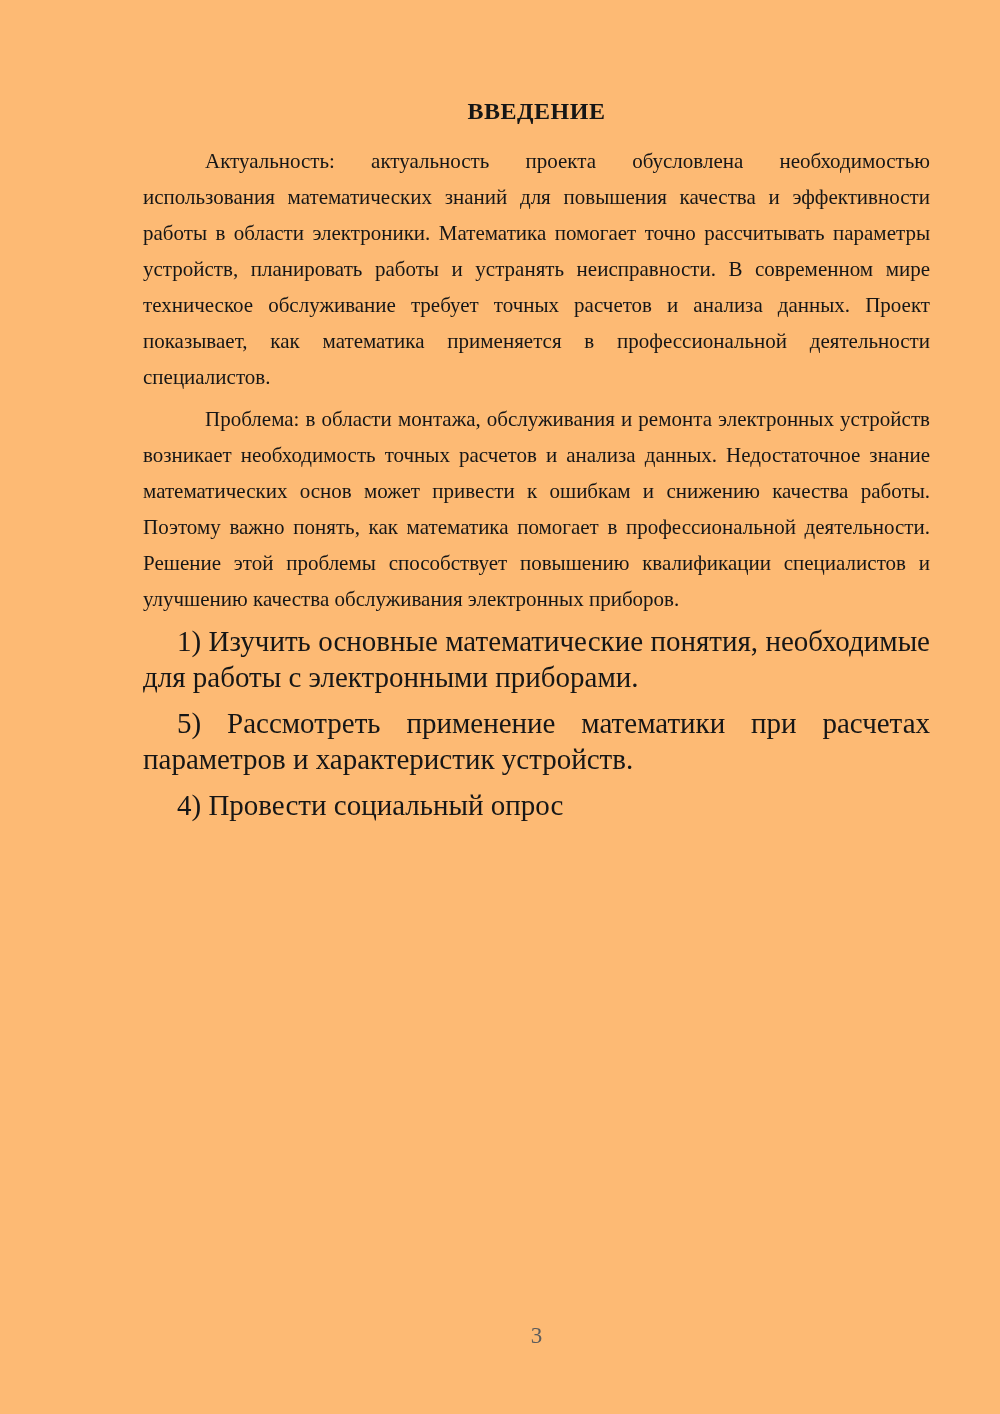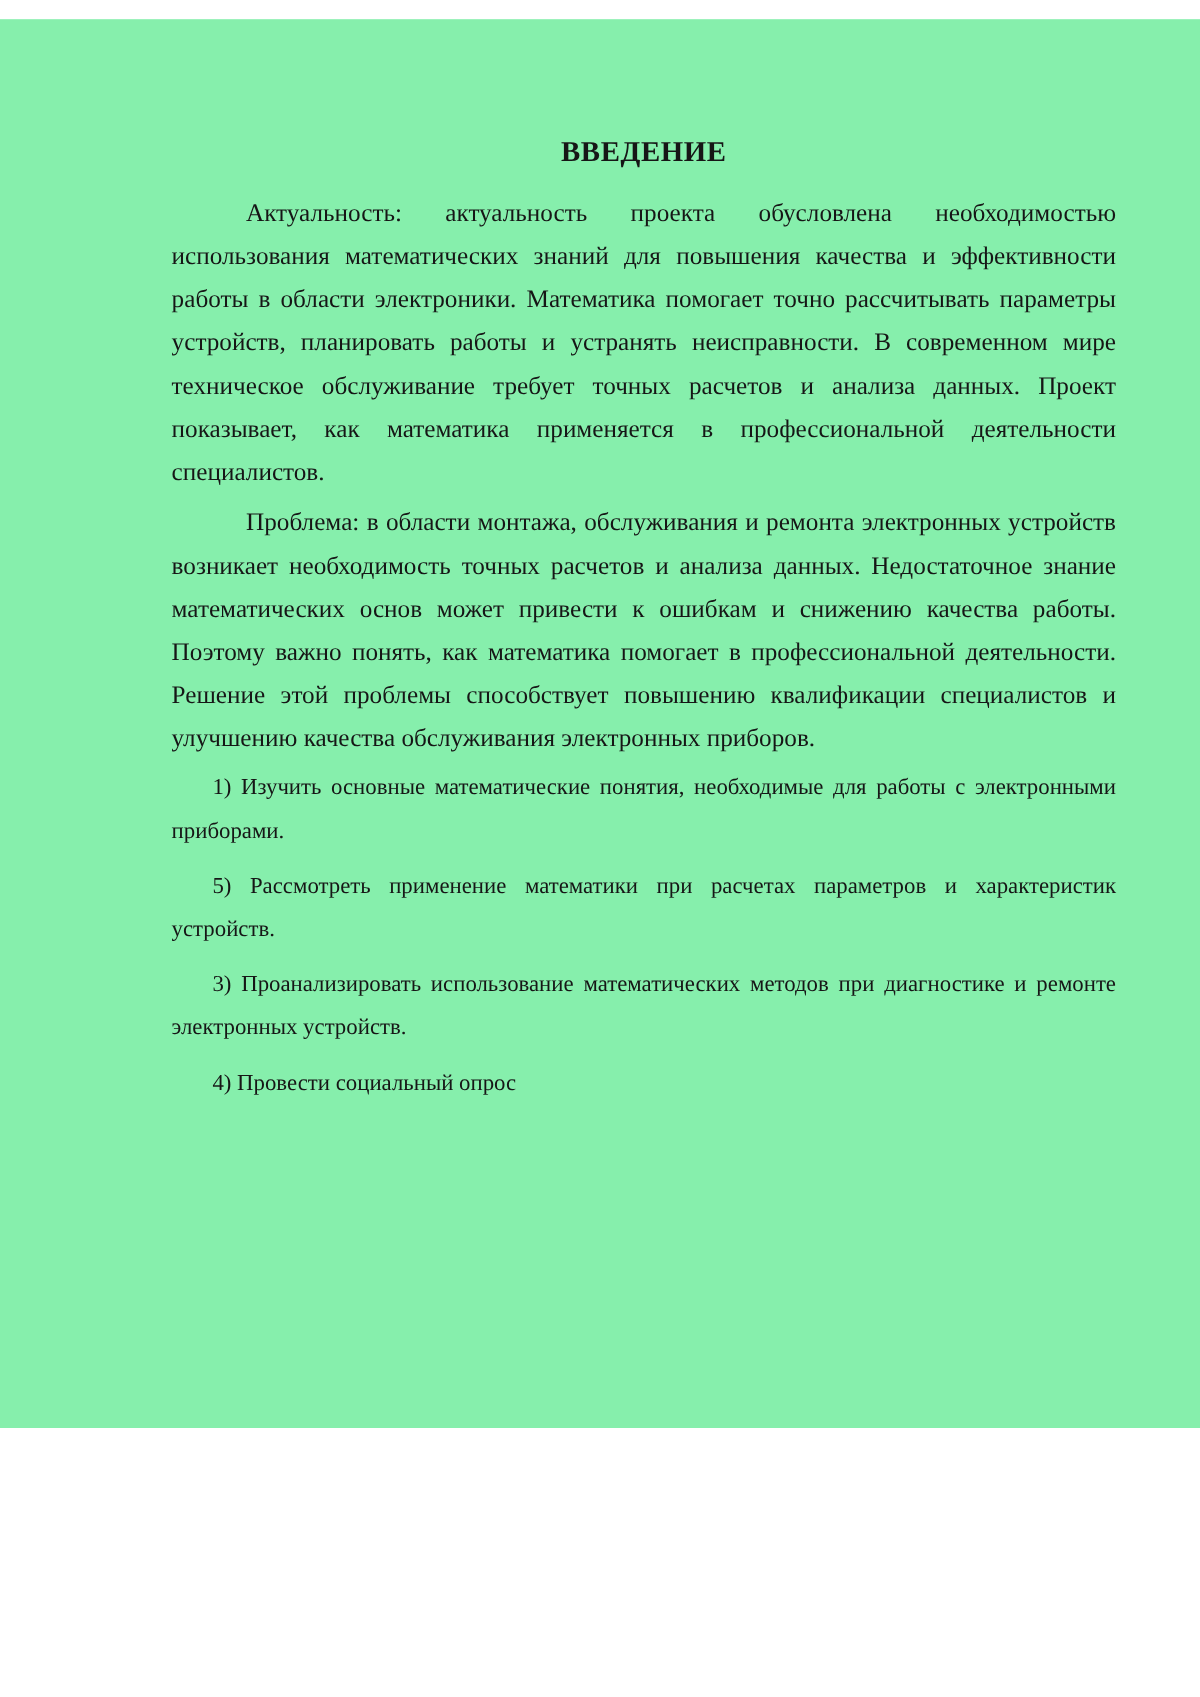--- a/index.html
+++ b/index.html
@@ -12,24 +12,24 @@
   body {
     height: 1414px;
     position: relative;
     font-family: "Liberation Serif", "DejaVu Serif", serif;
     color: #161616;
   }
 
   .page {
     position: absolute;
     left: 0;
-    top: 16px;
+    top: 0;
     width: 1000px;
-    height: 1174px;
-    background: #86efac;
+    height: 1414px;
+    background: #fdba74;
     overflow: hidden;
   }
 
   .content {
     position: absolute;
     left: 143px;
     top: 93px;
     width: 787px;
   }
 
@@ -52,21 +52,21 @@
 
   .tasks-heading {
     font-size: 23px;
     line-height: 36px;
     text-align: left;
     text-indent: 62px;
     margin-bottom: 8px;
   }
 
   .task {
-    font-size: 19px;
+    font-size: 29px;
     line-height: 36px;
     text-align: justify;
     text-indent: 34px;
     margin-bottom: 10px;
   }
 
   .page-number {
     position: absolute;
     left: 143px;
     top: 1320px;
@@ -88,21 +88,20 @@
     <p class="para">Актуальность: актуальность проекта обусловлена необходимостью использования математических знаний для повышения качества и эффективности работы в области электроники. Математика помогает точно рассчитывать параметры устройств, планировать работы и устранять неисправности. В современном мире техническое обслуживание требует точных расчетов и анализа данных. Проект показывает, как математика применяется в профессиональной деятельности специалистов.</p>
 
     <p class="para">Проблема: в области монтажа, обслуживания и ремонта электронных устройств возникает необходимость точных расчетов и анализа данных. Недостаточное знание математических основ может привести к ошибкам и снижению качества работы. Поэтому важно понять, как математика помогает в профессиональной деятельности. Решение этой проблемы способствует повышению квалификации специалистов и улучшению качества обслуживания электронных приборов.</p>
 
 
 
     <p class="task">1) Изучить основные математические понятия, необходимые для работы с электронными приборами.</p>
 
     <p class="task">5) Рассмотреть применение математики при расчетах параметров и характеристик устройств.</p>
 
-    <p class="task">3) Проанализировать использование математических методов при диагностике и ремонте электронных устройств.</p>
 
     <p class="task">4) Провести социальный опрос</p>
 
 
   </div>
 
   <div class="page-number">3</div>
 </div>
 
 </body></html>

